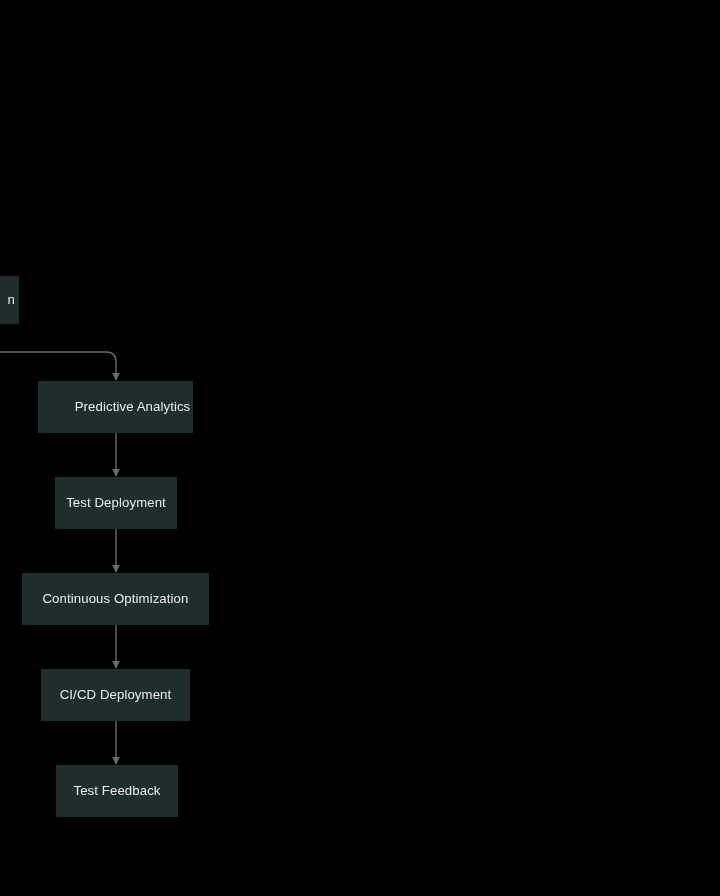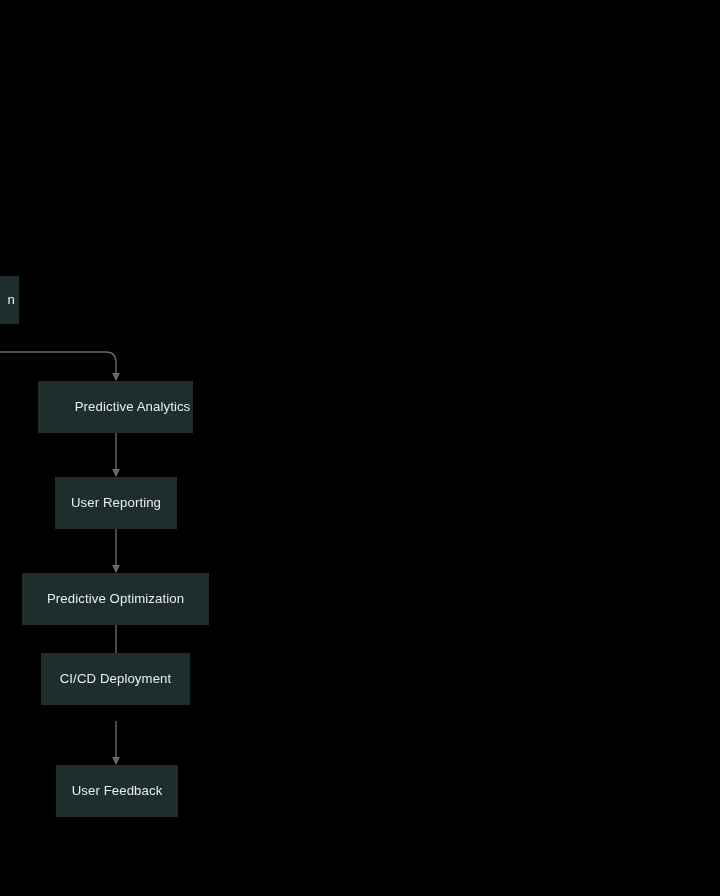--- a/index.html
+++ b/index.html
@@ -90,28 +90,28 @@
 
   <div class="node node-clipped" id="node-n0" style="left: -90px; top: 276px; width: 109px; height: 48px; background: rgb(30, 46, 44); border-color: rgb(30, 46, 44); color: rgb(233, 237, 236);">
     <span class="node-label">n</span>
   </div>
 
   <div class="node" id="node-n1" style="left: 38px; top: 381px; width: 155px; height: 52px; background: rgb(30, 46, 44); border-color: rgb(30, 46, 44); color: rgb(233, 237, 236); padding-left: 34px;">
     <span class="node-label">Predictive Analytics</span>
   </div>
 
   <div class="node" id="node-n2" style="left: 55px; top: 477px; width: 122px; height: 52px; background: rgb(30, 46, 44); border-color: rgb(30, 46, 44); color: rgb(233, 237, 236);">
-    <span class="node-label">User Reporting</span>
+    <span class="node-label">Test Deployment</span>
   </div>
 
   <div class="node" id="node-n3" style="left: 22px; top: 573px; width: 187px; height: 52px; background: rgb(30, 46, 44); border-color: rgb(30, 46, 44); color: rgb(233, 237, 236);">
-    <span class="node-label">Predictive Optimization</span>
+    <span class="node-label">Continuous Optimization</span>
   </div>
 
-  <div class="node" id="node-n4" style="left: 41px; top: 653px; width: 149px; height: 52px; background: rgb(30, 46, 44); border-color: rgb(30, 46, 44); color: rgb(233, 237, 236);">
+  <div class="node" id="node-n4" style="left: 41px; top: 669px; width: 149px; height: 52px; background: rgb(30, 46, 44); border-color: rgb(30, 46, 44); color: rgb(233, 237, 236);">
     <span class="node-label">CI/CD Deployment</span>
   </div>
 
   <div class="node" id="node-n5" style="left: 56px; top: 765px; width: 122px; height: 52px; background: rgb(30, 46, 44); border-color: rgb(30, 46, 44); color: rgb(233, 237, 236);">
-    <span class="node-label">User Feedback</span>
+    <span class="node-label">Test Feedback</span>
   </div>
 
 </div>
 
 </body></html>

